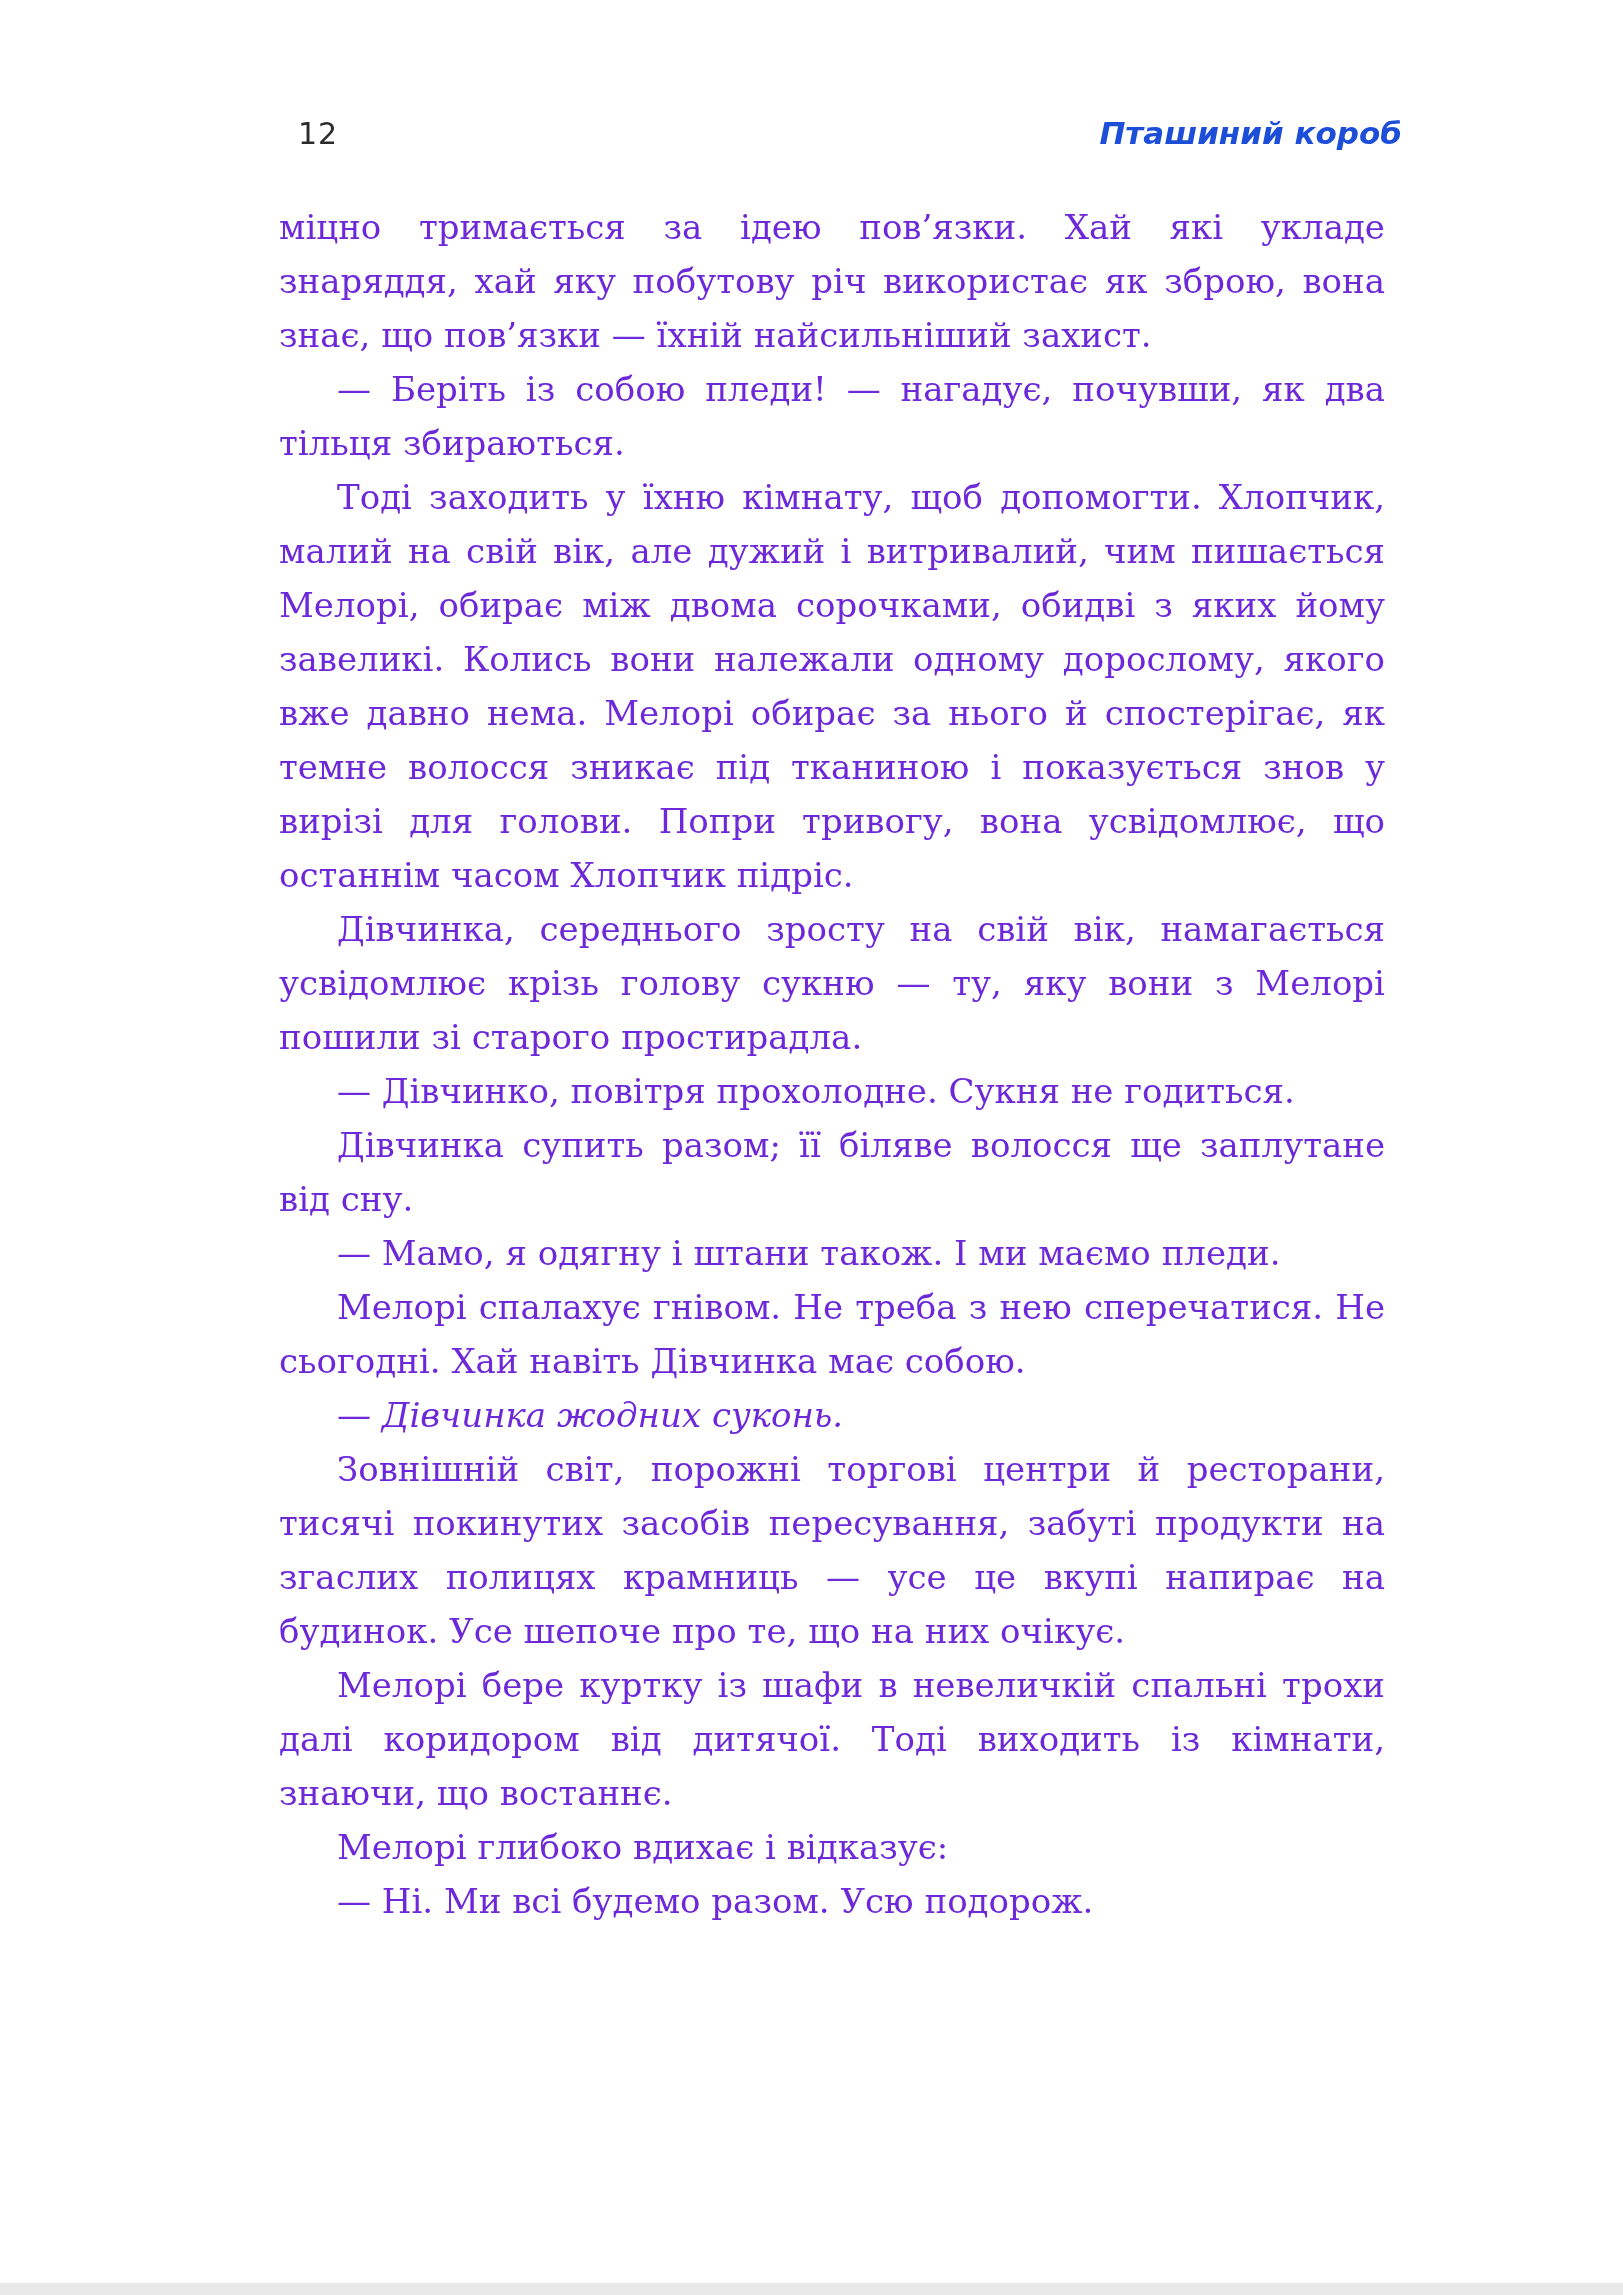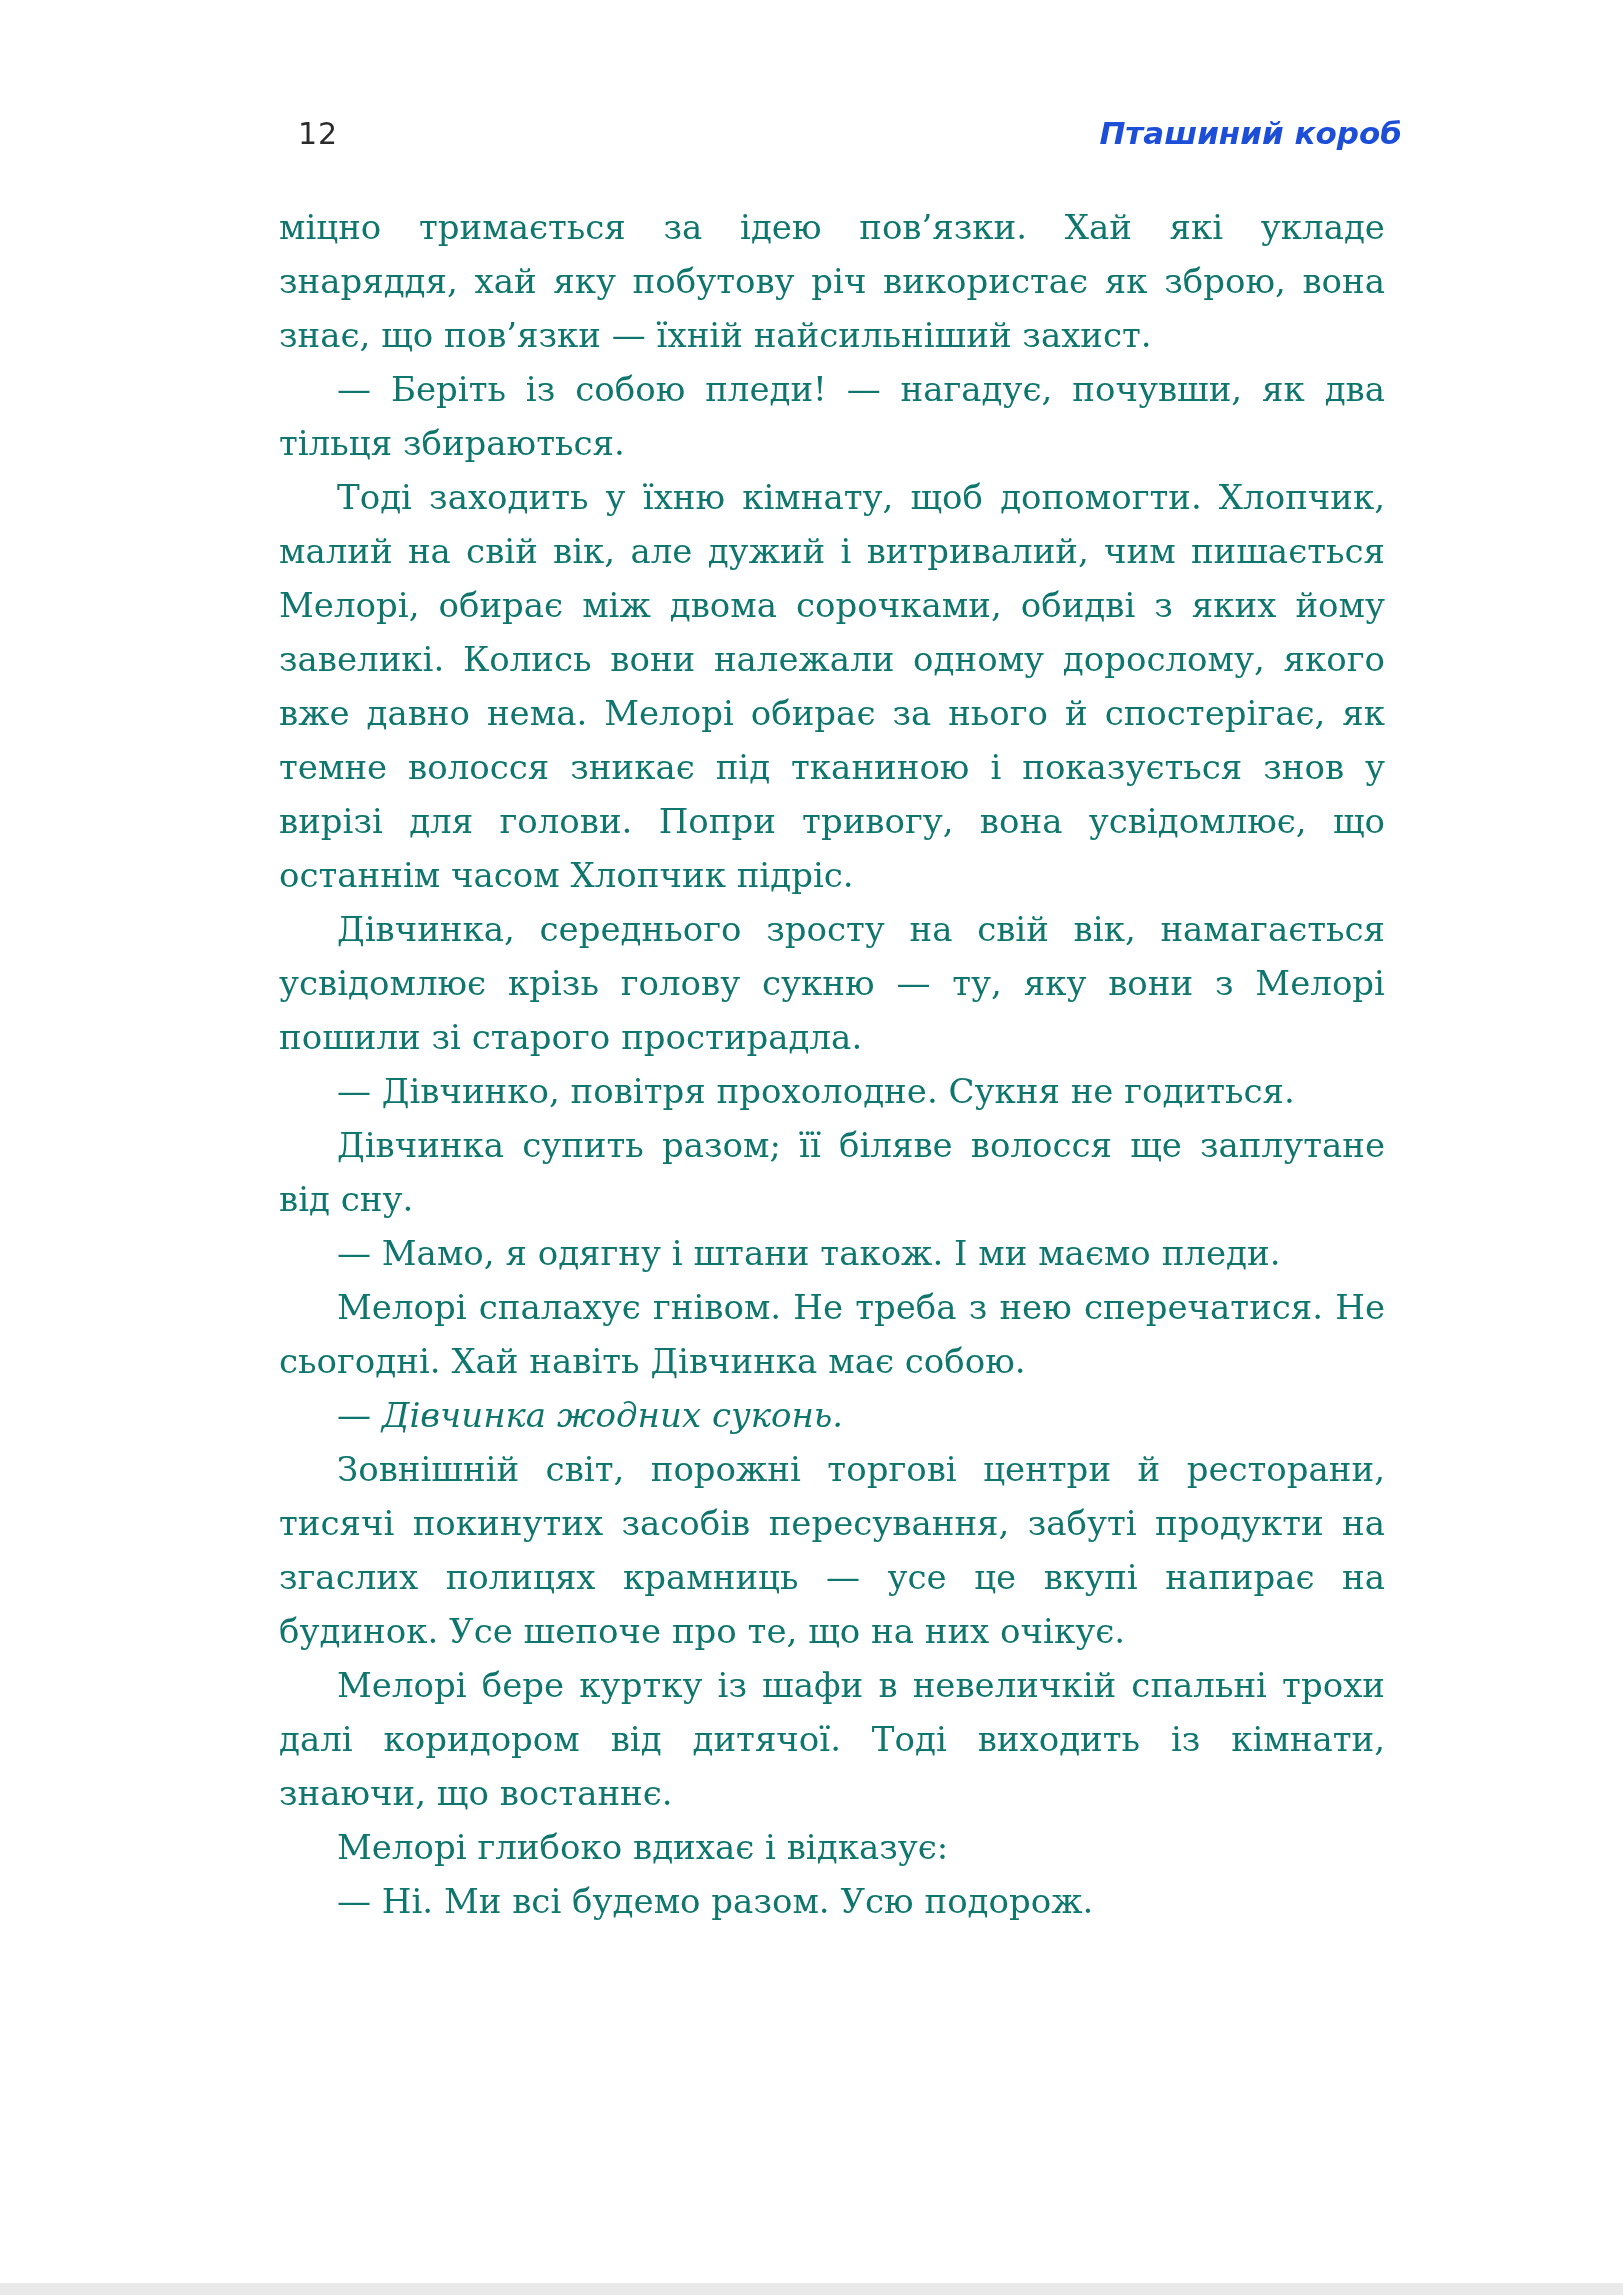--- a/index.html
+++ b/index.html
@@ -44,21 +44,21 @@
     color: #1d4ed8;
   }
   .text-block {
     position: absolute;
     top: 200px;
     left: 279px;
     width: 1106px;
     font-size: 34px;
     line-height: 54px;
     text-align: justify;
-    color: #0f766e;
+    color: #6d28d9;
   }
   .text-block p {
     margin: 0;
     padding: 0;
     text-indent: 58px;
   }
   .text-block p.noindent {
     text-indent: 0;
   }
   .text-block p.italic {

